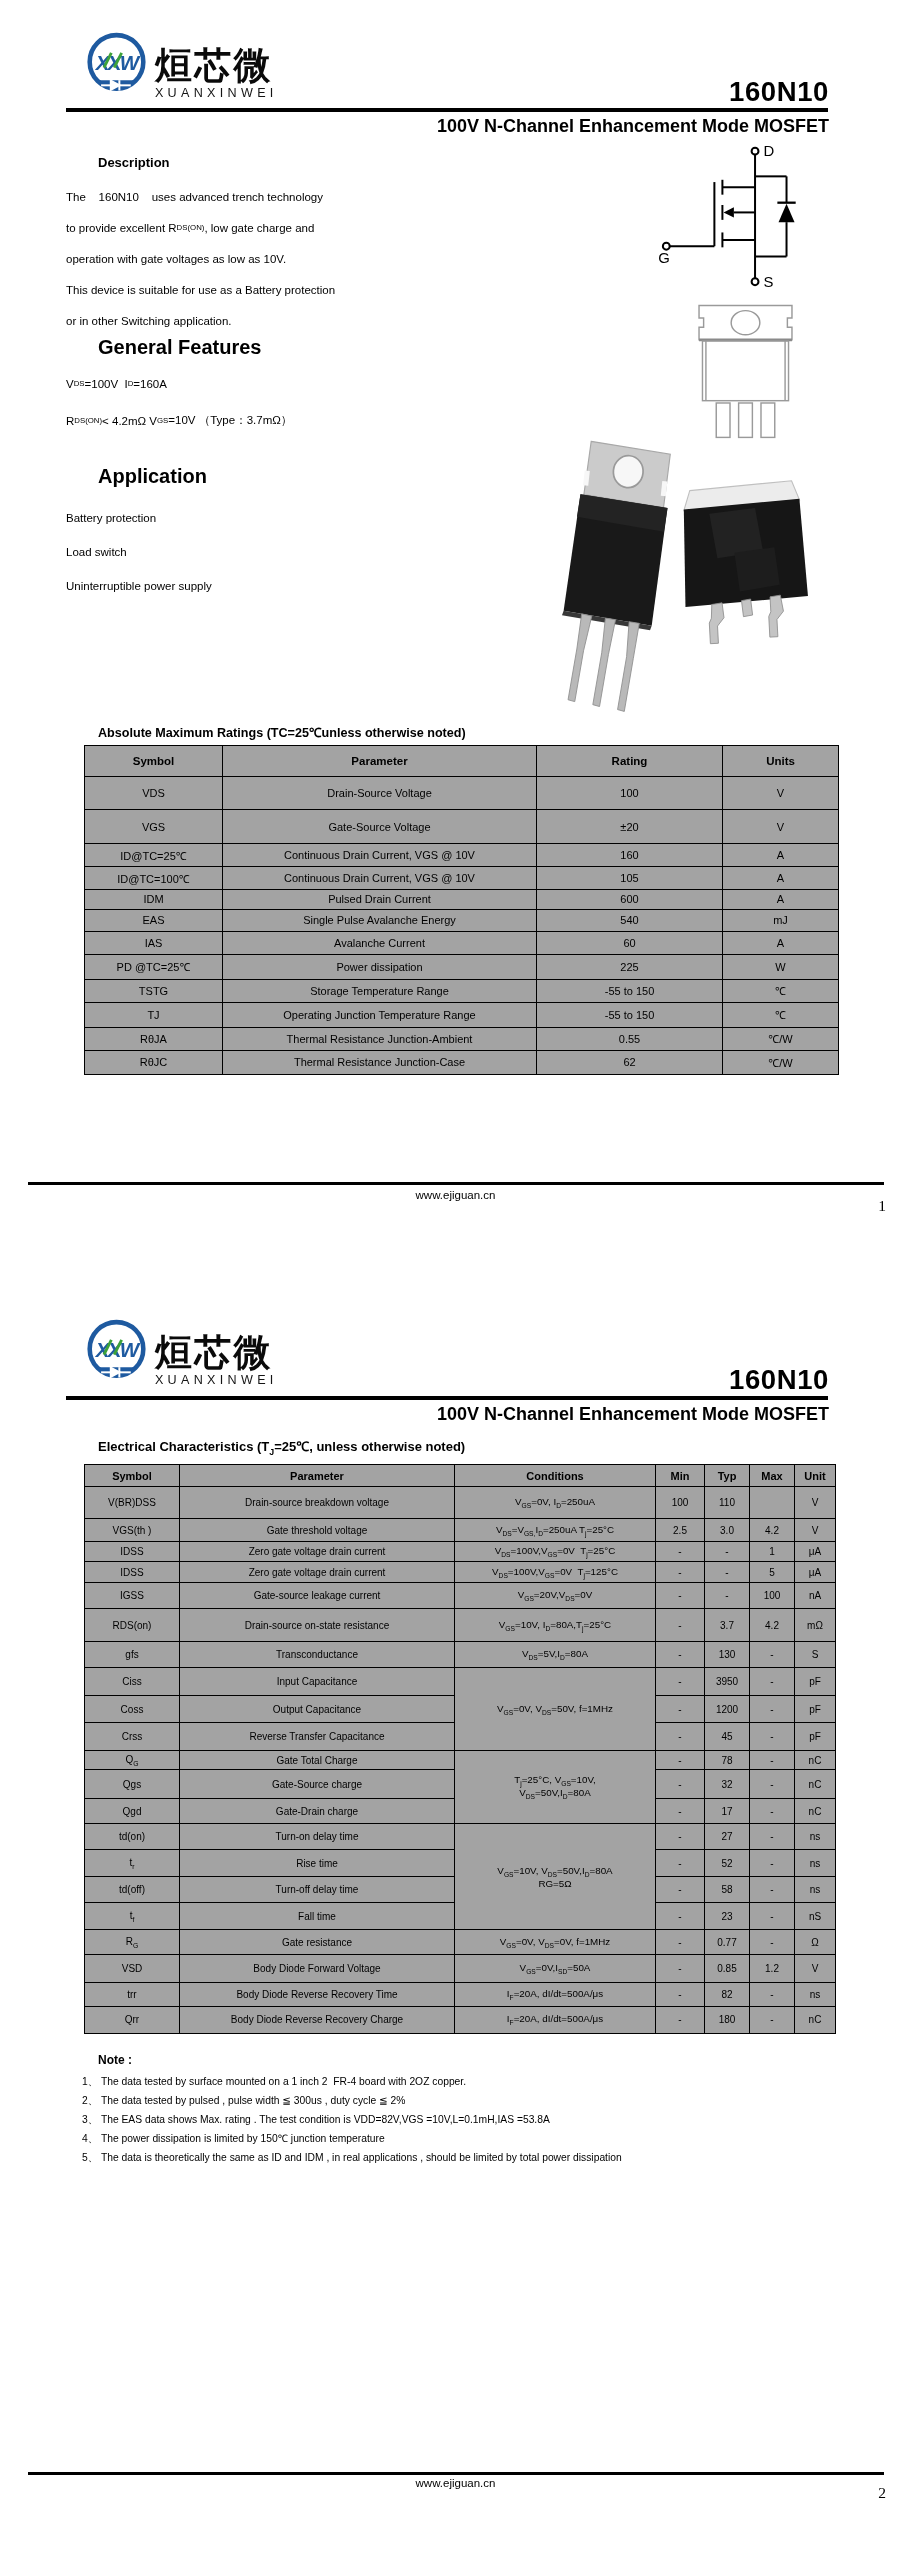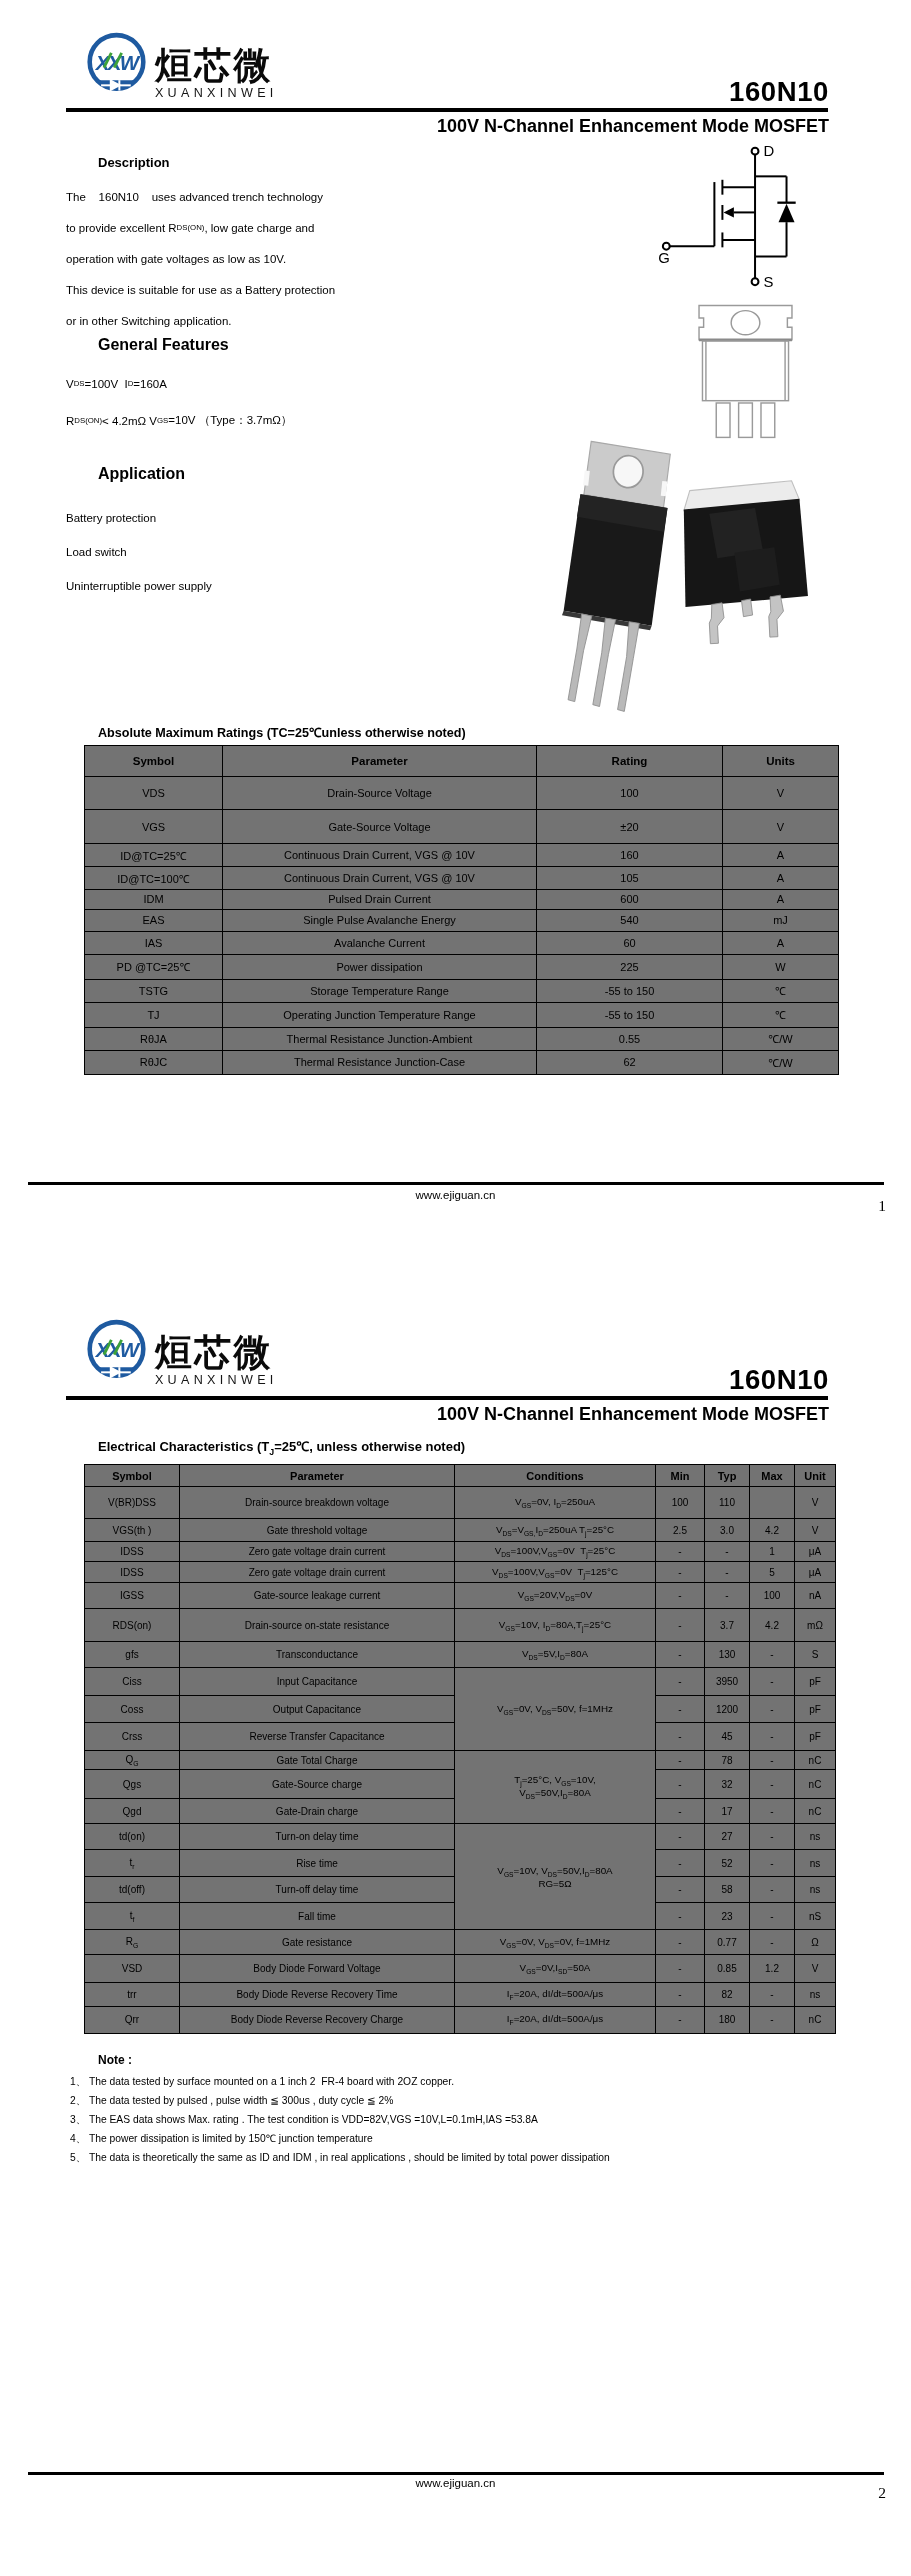--- a/index.html
+++ b/index.html
@@ -11,32 +11,32 @@
   .logo-text{margin-top:17px;}
   .logo-zh{font-size:37px;font-weight:bold;line-height:1.0;letter-spacing:2.3px;color:#0a0a0a;}
   .logo-en{font-size:12.6px;letter-spacing:4.3px;margin-top:2.3px;color:#151515;font-weight:500;}
   
   .part-title{position:absolute;right:82px;font-size:27.5px;font-weight:800;line-height:1;letter-spacing:0.6px;}
   .hrule{position:absolute;left:66px;width:762px;height:4px;background:#000;}
   .subtitle{position:absolute;right:82px;font-size:18px;font-weight:bold;line-height:1.15;}
   
   .h-sec{position:absolute;left:66px;font-weight:bold;margin-left:32px;}
   .h-desc{font-size:13px;}
-  .h-big{font-size:16px;}
+  .h-big{font-size:20px;}
   .h-table{font-size:12.6px;}
   .h-note{font-size:12px;text-align:right;}
   
   .lines{position:absolute;left:66px;}
   .desc-line{height:31px;display:flex;align-items:center;font-size:11.5px;}
   .feature-line{height:37px;display:flex;align-items:center;font-size:11.5px;}
   .app-line{height:34px;display:flex;align-items:center;font-size:11.5px;}
   .note-line{line-height:19px;font-size:10.3px;white-space:nowrap;}
   sub{font-size:68%;}
   
-  table.ds{border-collapse:collapse;table-layout:fixed;background:#737373;}
+  table.ds{border-collapse:collapse;table-layout:fixed;background:#a3a3a3;}
   table.ds td,table.ds th{border-top:1.7px solid #000;border-bottom:1.7px solid #000;
       border-left:1.1px solid #000;border-right:1.1px solid #000;
       text-align:center;vertical-align:middle;padding:1.1px 3.4px;overflow:hidden;}
   table.ds th{font-weight:bold;}
   #abs-table{position:absolute;left:84px;top:745px;width:754px;}
   #abs-table th{font-size:11.5px;}
   #abs-table td{font-size:11px;}
   #abs-table tr:nth-child(1){height:31px;}  #abs-table tr:nth-child(2){height:33px;}
   #abs-table tr:nth-child(3){height:34px;}  #abs-table tr:nth-child(4){height:23px;}
   #abs-table tr:nth-child(5){height:23px;}  #abs-table tr:nth-child(6){height:19.5px;}
@@ -501,21 +501,21 @@
           <td class="cond">I<sub>F</sub>=20A, dI/dt=500A/μs</td>
           <td>-</td>
           <td>180</td>
           <td>-</td>
           <td>nC</td>
         </tr>
       </tbody>
   </table>
 
   <div class="h-sec h-note" style="top:2053px">Note :</div>
-  <div class="lines" style="top:2072px;left:70px">
+  <div class="lines" style="top:2072px;left:82px">
       <div class="note-line">1、 The data tested by surface mounted on a 1 inch 2&nbsp; FR-4 board with 2OZ copper.</div>
       <div class="note-line">2、 The data tested by pulsed , pulse width ≦ 300us , duty cycle ≦ 2%</div>
       <div class="note-line">3、 The EAS data shows Max. rating . The test condition is VDD=82V,VGS =10V,L=0.1mH,IAS =53.8A</div>
       <div class="note-line">4、 The power dissipation is limited by 150℃ junction temperature</div>
       <div class="note-line">5、 The data is theoretically the same as ID and IDM , in real applications , should be limited by total power dissipation</div>
     </div>
 
   <div class="footer-rule" style="top:2472px"></div>
   <div class="footer-url" style="top:2477px">www.ejiguan.cn</div>
   <div class="page-num" style="top:2484px">2</div>

